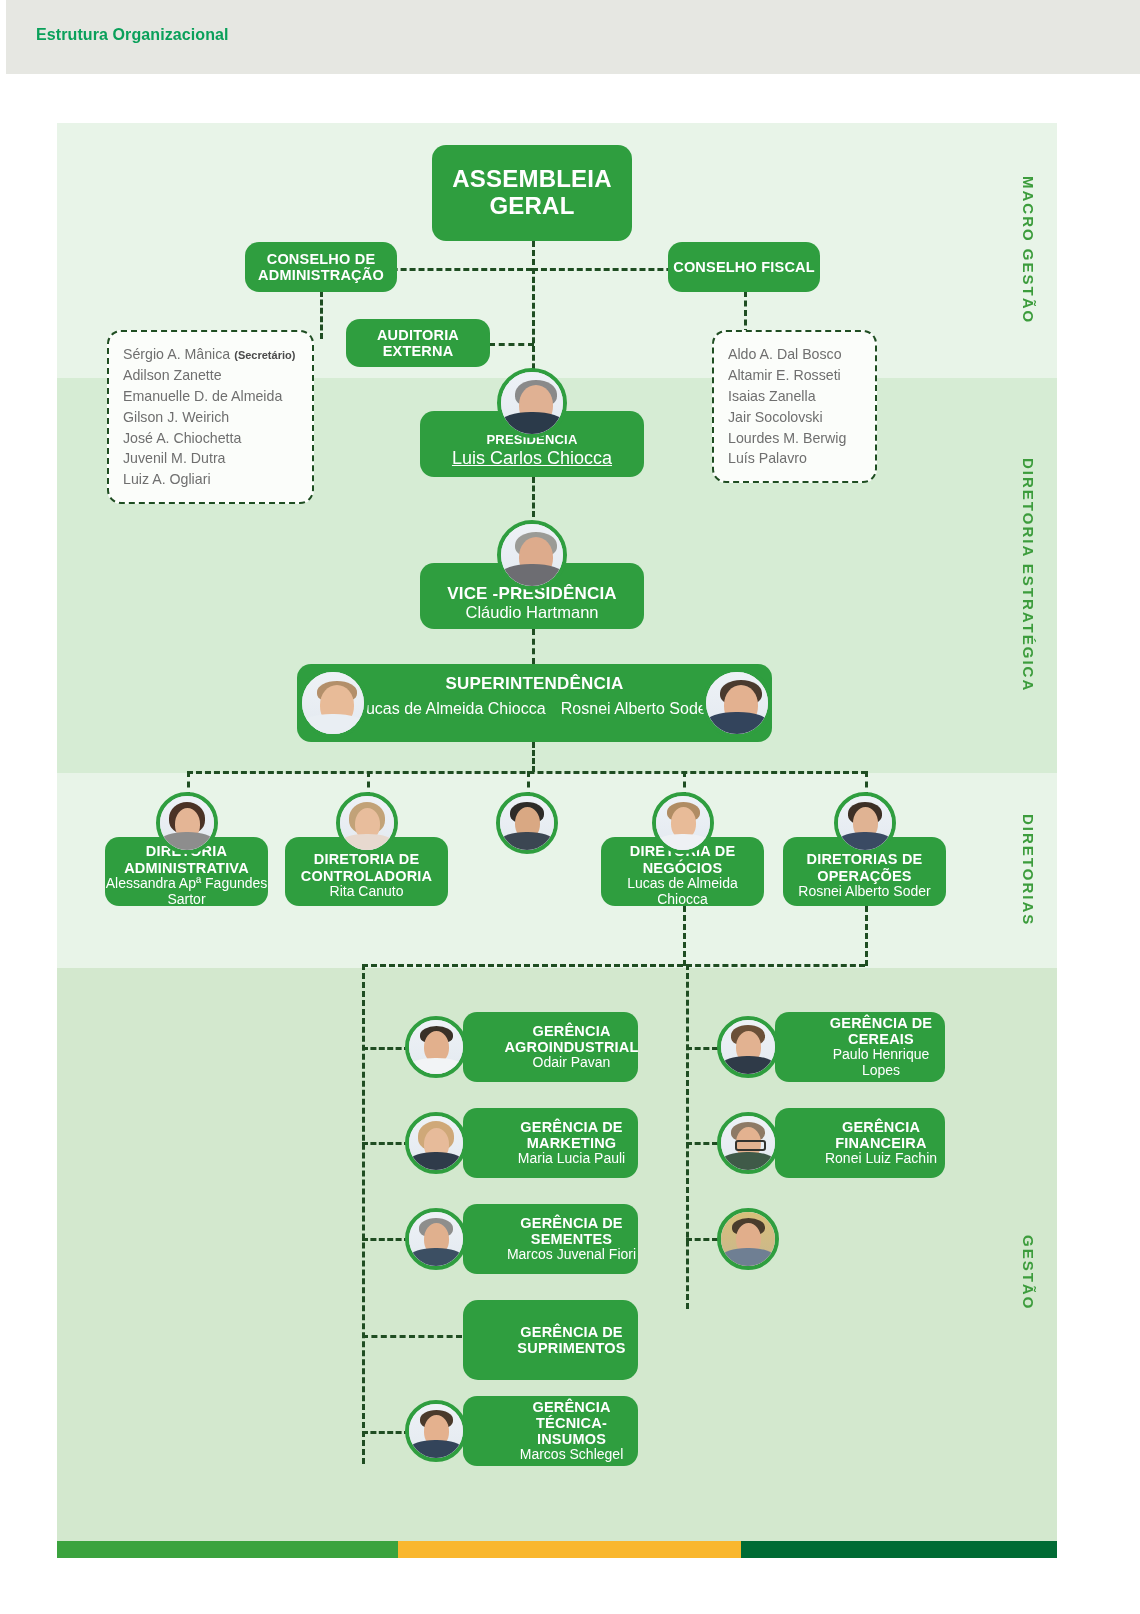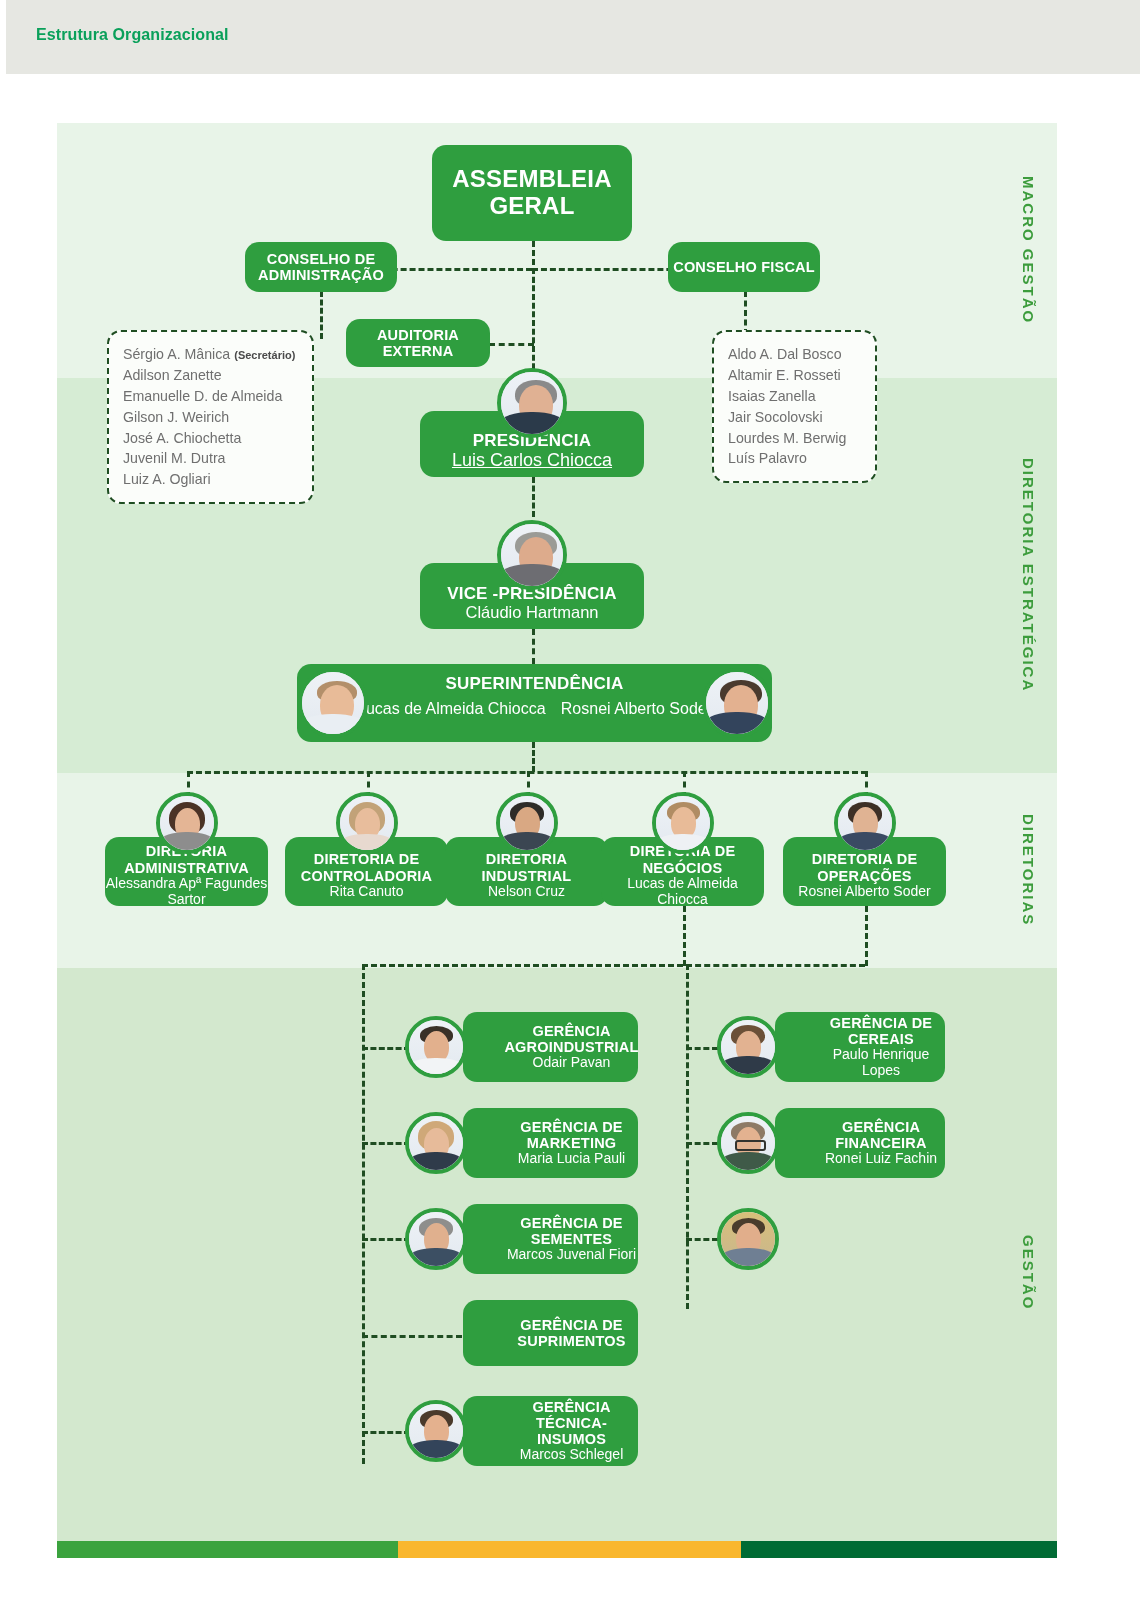--- a/index.html
+++ b/index.html
@@ -118,21 +118,21 @@
     <div>Luís Palavro</div>
   </div>
 
   <div class="photo" style="left:440px;top:245px;width:70px;height:70px;">
     <div class="bgp"></div>
     <div class="hair" style="left:14px;top:8px;width:42px;height:28px;background:#8a8a8a;"></div>
     <div class="head" style="left:18px;top:13px;width:34px;height:40px;background:#e0b193;"></div>
     <div class="body" style="width:62px;height:22px;background:#2b3a4a;"></div>
   </div>
   <div class="node" style="left:363px;top:288px;width:224px;height:66px;padding-top:14px;">
-    <div class="ttl" style="font-size:17px;">PRESIDÊNCIA</div>
+    <div class="ttl" style="font-size:13px;">PRESIDÊNCIA</div>
     <div class="nm" style="font-size:18px;text-decoration:underline;">Luis Carlos Chiocca</div>
   </div>
 
   <div class="ln lnv" style="left:475px;top:354px;height:40px;"></div>
 
   <div class="photo" style="left:440px;top:397px;width:70px;height:70px;">
     <div class="bgp"></div>
     <div class="hair" style="left:14px;top:8px;width:42px;height:26px;background:#9b9b96;"></div>
     <div class="head" style="left:18px;top:13px;width:34px;height:40px;background:#ddab8c;"></div>
     <div class="body" style="width:62px;height:22px;background:#6d6d72;"></div>
@@ -191,44 +191,40 @@
     <div class="ttl">DIRETORIA DE CONTROLADORIA</div>
     <div class="nm">Rita Canuto</div>
   </div>
 
   <div class="photo" style="left:439px;top:669px;width:62px;height:62px;">
     <div class="bgp"></div>
     <div class="hair" style="left:10px;top:6px;width:34px;height:22px;background:#2e2b28;"></div>
     <div class="head" style="left:15px;top:11px;width:25px;height:32px;background:#d9a883;"></div>
     <div class="body" style="width:52px;height:18px;background:#3b4652;"></div>
   </div>
-  <div class="node n-sm" style="left:388px;top:714px;width:163px;height:69px;padding-top:8px;">
-    <div class="ttl">DIRETORIA INDUSTRIAL</div>
-    <div class="nm">Nelson Cruz</div>
-  </div>
 
   <div class="photo" style="left:595px;top:669px;width:62px;height:62px;">
     <div class="bgp"></div>
     <div class="hair" style="left:11px;top:6px;width:33px;height:20px;background:#b08c63;"></div>
     <div class="head" style="left:15px;top:11px;width:25px;height:32px;background:#e8bb98;"></div>
     <div class="body" style="width:52px;height:16px;background:#eef1f4;"></div>
   </div>
   <div class="node n-sm" style="left:544px;top:714px;width:163px;height:69px;padding-top:8px;">
     <div class="ttl">DIRETORIA DE NEGÓCIOS</div>
     <div class="nm">Lucas de Almeida Chiocca</div>
   </div>
 
   <div class="photo" style="left:777px;top:669px;width:62px;height:62px;">
     <div class="bgp"></div>
     <div class="hair" style="left:10px;top:6px;width:34px;height:23px;background:#3d2f26;"></div>
     <div class="head" style="left:15px;top:11px;width:25px;height:32px;background:#e0b393;"></div>
     <div class="body" style="width:52px;height:18px;background:#3a4a63;"></div>
   </div>
   <div class="node n-sm" style="left:726px;top:714px;width:163px;height:69px;padding-top:8px;">
-    <div class="ttl">DIRETORIA DE OPERAÇÕES</div>
+    <div class="ttl">DIRETORIAS DE OPERAÇÕES</div>
     <div class="nm">Rosnei Alberto Soder</div>
   </div>
 
   <div class="ln lnv" style="left:626px;top:783px;height:60px;"></div>
   <div class="ln lnh" style="left:305px;top:841px;width:321px;"></div>
   <div class="ln lnv" style="left:305px;top:841px;height:500px;"></div>
 
   <div class="ln lnv" style="left:808px;top:783px;height:60px;"></div>
   <div class="ln lnh" style="left:629px;top:841px;width:179px;"></div>
   <div class="ln lnv" style="left:629px;top:841px;height:345px;"></div>
@@ -269,21 +265,21 @@
     <div class="ttl">GERÊNCIA DE SEMENTES</div>
     <div class="nm">Marcos Juvenal Fiori</div>
   </div>
   <div class="photo" style="left:348px;top:1085px;width:62px;height:62px;">
     <div class="bgp"></div>
     <div class="hair" style="left:10px;top:6px;width:34px;height:20px;background:#8e8e8c;"></div>
     <div class="head" style="left:15px;top:11px;width:25px;height:32px;background:#e0b08e;"></div>
     <div class="body" style="width:52px;height:18px;background:#3c4f63;"></div>
   </div>
 
-  <div class="node n-sm" style="left:406px;top:1177px;width:175px;height:66px;padding-left:42px;">
+  <div class="node n-sm" style="left:406px;top:1177px;width:175px;height:80px;padding-left:42px;border-radius:15px;">
     <div class="ttl">GERÊNCIA DE SUPRIMENTOS</div>
     <div class="nm"></div>
   </div>
 
   <div class="node n-sm" style="left:406px;top:1273px;width:175px;height:70px;padding-left:42px;">
     <div class="ttl">GERÊNCIA TÉCNICA-INSUMOS</div>
     <div class="nm">Marcos Schlegel</div>
   </div>
   <div class="photo" style="left:348px;top:1277px;width:62px;height:62px;">
     <div class="bgp"></div>

